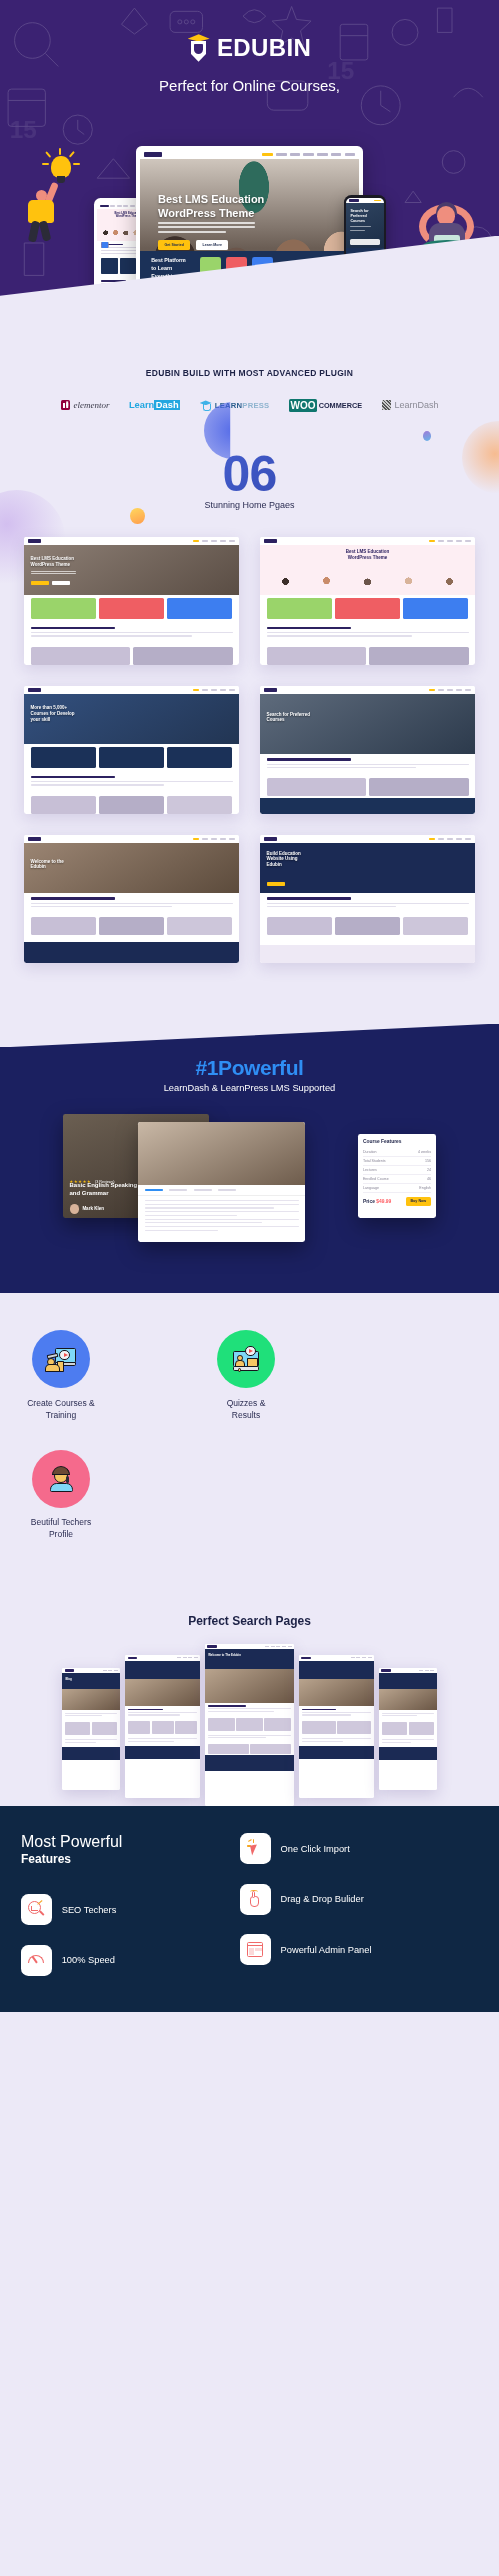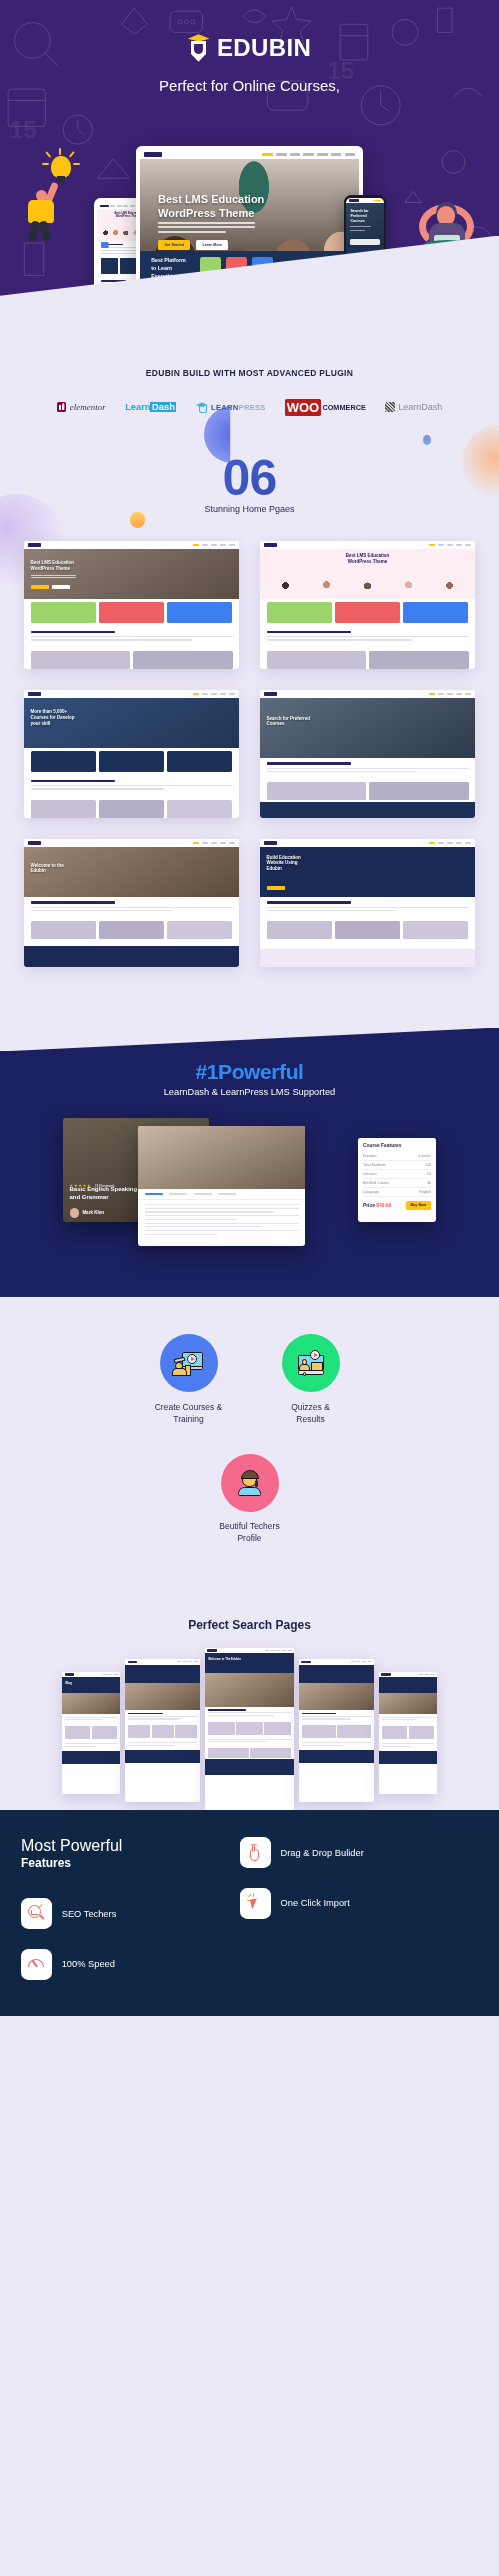--- a/index.html
+++ b/index.html
@@ -178,21 +178,21 @@
   .pl-el-mark:after{content:"";position:absolute;left:2.4px;top:2.4px;width:1.6px;height:4.9px;background:#fff;box-shadow:3.2px 0 0 #fff, 3.2px -1.6px 0 0 #fff;}
   .pl-el-txt{font-family:"Liberation Serif",serif;font-style:italic;font-size:9px;color:#3b3b4a;}
   .pl-ld{font-size:9.3px;font-weight:bold;color:#22a7e0;}
   .pl-ld span{background:#22a7e0;color:#fff;padding:0 1.6px;}
   .pl-lp-cap{width:12px;height:9.7px;position:relative;}
   .pl-lp-cap:before{content:"";position:absolute;top:0;left:0;width:12px;height:4.9px;background:#3eb2e8;clip-path:polygon(50% 0,100% 50%,50% 100%,0 50%);}
   .pl-lp-cap:after{content:"";position:absolute;top:4px;left:3.2px;width:5.7px;height:5.7px;border:1.3px solid #3eb2e8;border-top:none;border-radius:0 0 2.4px 2.4px;}
   .pl-lp-txt{font-size:7.7px;font-weight:bold;color:#2b5e8e;letter-spacing:0.2px;}
   .pl-lp-txt em{font-style:normal;color:#8fb4cf;}
   .pl-woo{font-size:7.3px;font-weight:bold;color:#1d2246;display:flex;align-items:center;gap:1.6px;}
-  .pl-woo i{background:#b91c1c;color:#fff;font-style:normal;padding:0.8px 1.6px;border-radius:1.6px;font-size:13px;}
+  .pl-woo i{background:#0f766e;color:#fff;font-style:normal;padding:0.8px 1.6px;border-radius:1.6px;font-size:10px;}
   .pl-gb-mark{width:9.7px;height:9.7px;background:repeating-linear-gradient(45deg,#555 0 1.2px,#ccc 1.2px 2.4px);border-radius:0.8px;}
   .pl-gb-txt{font-size:9px;color:#8b8b96;}
 
   
   .count-sec { position:relative; text-align:center; padding-top: 39px; background:#ece9f7; }
   .count-num {
     font-size: 50px; font-weight: bold; line-height: .95;
     background: linear-gradient(135deg,#5c7cf5 0%, #1f2f8f 100%);
     -webkit-background-clip: text; background-clip: text; color: transparent;
     letter-spacing: -0.8px;
@@ -278,21 +278,21 @@
   }
   .pw-right .hd{font-size:4.9px;font-weight:bold;color:#1d2246;margin-bottom:4px;}
   .pw-right .row{display:flex;justify-content:space-between;font-size:3.6px;color:#8a8798;padding:2px 0;border-bottom:0.8px solid #f0eef5;}
   .pw-right .price{margin-top:4px;display:flex;align-items:center;justify-content:space-between;}
   .pw-right .price .p{font-size:4.9px;font-weight:bold;color:#1d2246;}
   .pw-right .price .p em{font-style:normal;color:#ff5a5f;}
   .pw-right .price .b{background:#ffc20e;color:#1d2246;font-size:3.7px;font-weight:bold;padding:2.4px 4.9px;border-radius:1.6px;}
 
   
   .features { background:#ece9f7; padding: 37px 0 24px; }
-  .feat-row { display:flex; justify-content:center; margin-bottom: 27.6px; }
+  .feat-row { display:flex; gap: 63px; margin-bottom: 27.6px; }
   .feat { width: 122px; text-align:center; }
   .feat-circle {
     width: 58px; height: 58px; border-radius:50%; margin: 0 auto 9.7px;
     display:flex; align-items:center; justify-content:center;
   }
   .feat-label { font-size:8.5px; color:#2b2d52; line-height:1.4; }
   .ficon { width:29px; height:26px; position:relative; }
   .fi-screen{position:absolute;right:0;top:1.6px;width:21px;height:14.6px;background:#7fd8f7;border:1.3px solid #16161d;border-radius:1.6px;}
   .fi-base{position:absolute;right:0;top:15.4px;width:21px;height:4px;background:#cfd4d8;border:1.3px solid #16161d;border-radius:0 0 1.6px 1.6px;}
   .fi-play{position:absolute;right:5.7px;top:3.2px;width:10.5px;height:10.5px;background:#f1f3f5;border:1.3px solid #16161d;border-radius:50%;}
@@ -1082,36 +1082,47 @@
                 </span>
             </span>
             <span class="bot-lbl">100% Speed</span>
           </div>
         </div>
       </div>
       <div class="bot-right">
         <div class="bot-item">
           <span class="bot-ic">
             <span class="bi">
+              <span class="bi-spark" style="left:1.6px;top:0.8px;width:4px;height:1.3px;transform:rotate(-30deg)"></span>
+              <span class="bi-spark" style="left:6.5px;top:-0.8px;width:1.3px;height:4px;"></span>
+              <span class="bi-spark" style="left:0.8px;top:5.7px;width:4px;height:1.3px;"></span>
+              <span class="bi-cur"></span>
+            </span>
+          </span>
+          <span class="bot-lbl">One Click Import</span>
+        </div>
+        <div class="bot-item">
+          <span class="bot-ic">
+            <span class="bi">
                 <span class="bi-rip"></span>
                 <span class="bi-hand"></span>
                 <span class="bi-finger"></span>
               </span>
           </span>
           <span class="bot-lbl">Drag &amp; Drop Bulider</span>
         </div>
         <div class="bot-item">
           <span class="bot-ic">
             <span class="bi">
-              <span class="bi-spark" style="left:1.6px;top:0.8px;width:4px;height:1.3px;transform:rotate(-30deg)"></span>
-              <span class="bi-spark" style="left:6.5px;top:-0.8px;width:1.3px;height:4px;"></span>
-              <span class="bi-spark" style="left:0.8px;top:5.7px;width:4px;height:1.3px;"></span>
-              <span class="bi-cur"></span>
-            </span>
+                <span class="bi-panel"></span>
+                <span class="bi-panel-top"></span>
+                <span class="bi-panel-l"></span>
+                <span class="bi-panel-r"></span>
+              </span>
           </span>
-          <span class="bot-lbl">One Click Import</span>
+          <span class="bot-lbl">Powerful Admin Panel</span>
         </div>
       </div>
     </div>
   </section>
 
 </div>
 
 
 </body></html>

